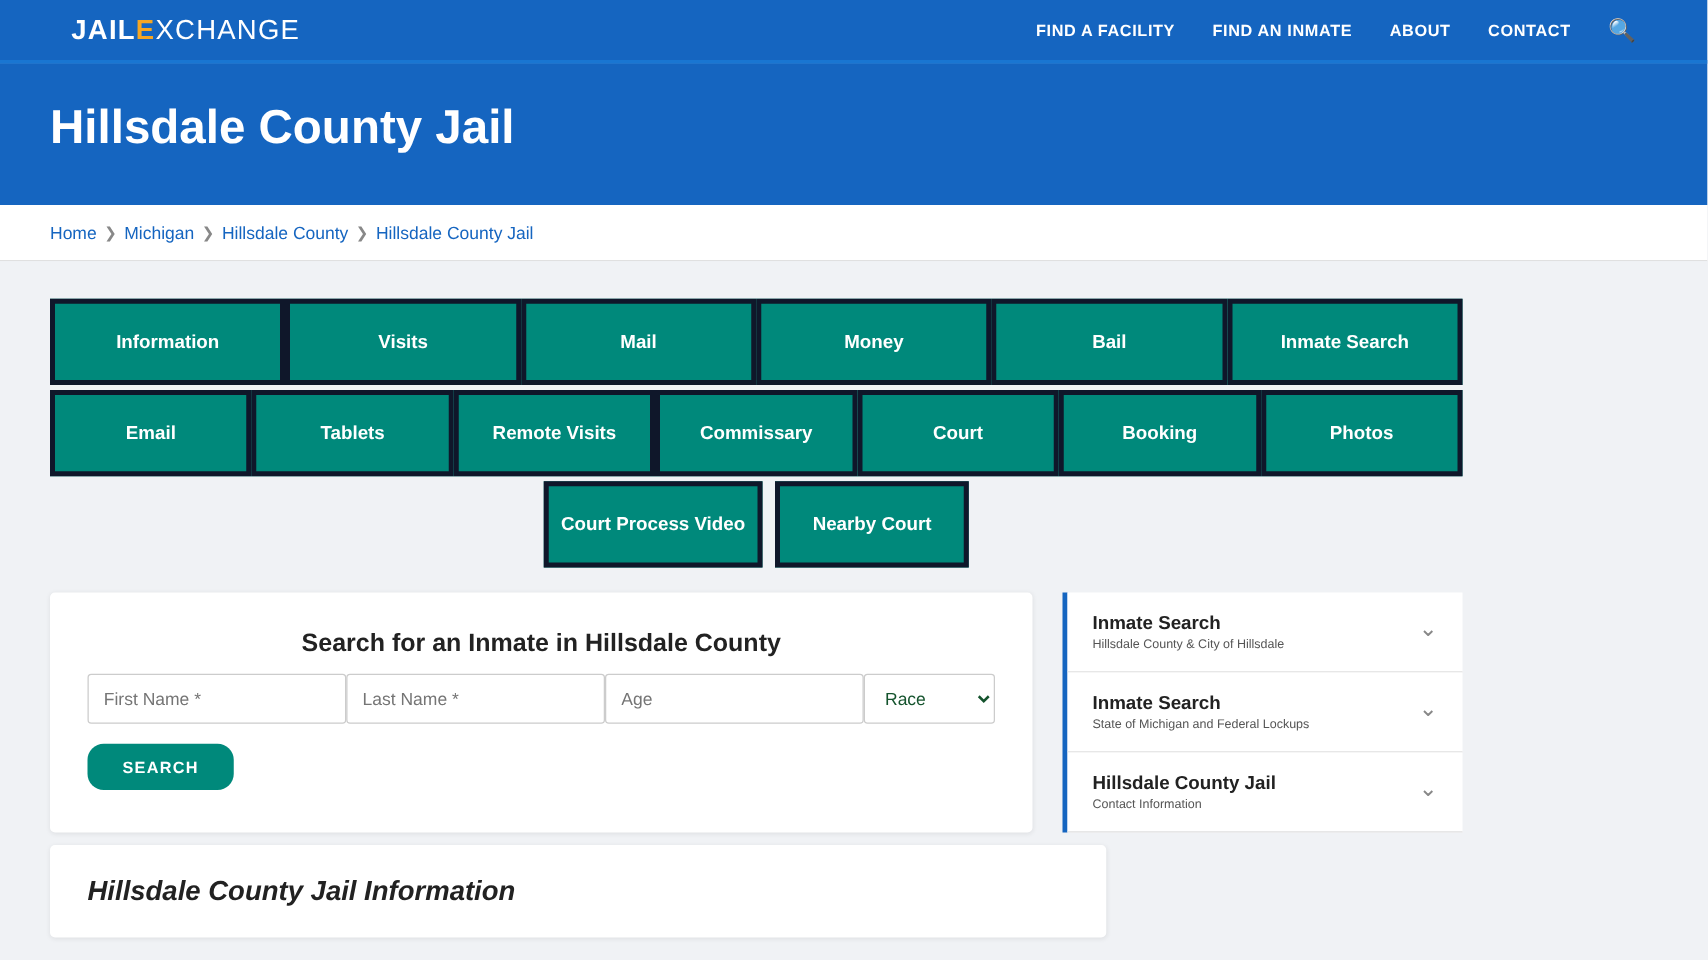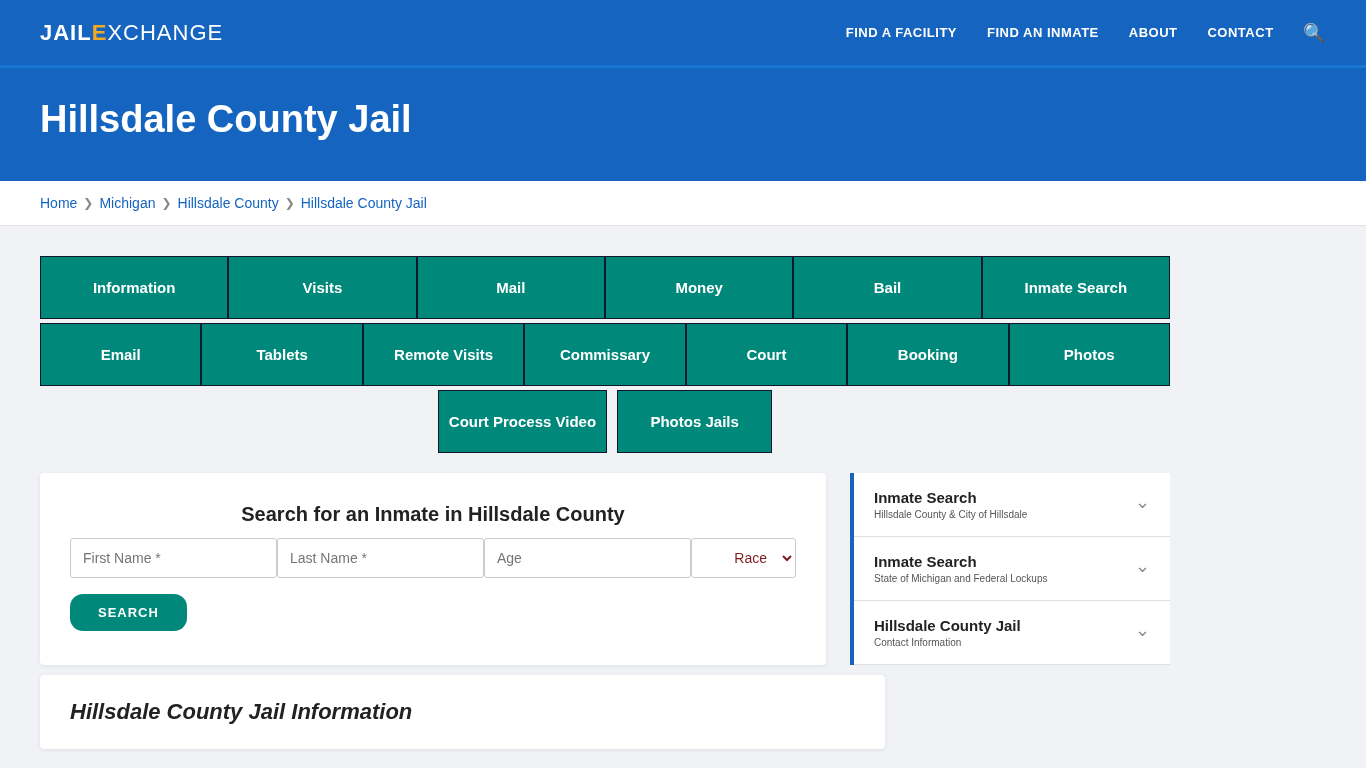--- a/index.html
+++ b/index.html
@@ -4,22 +4,22 @@
   <style>
     * { box-sizing: border-box; margin: 0; padding: 0; }
     body { font-family: Arial, sans-serif; background: #f0f2f5; color: #333; }
 
     
     .header {
       background: #1565c0;
       display: flex;
       align-items: center;
       justify-content: space-between;
-      padding: 0 40px;
-      height: 68px;
+      padding: 0 57px;
+      height: 51px;
       border-bottom: 3px solid #1976d2;
     }
     .logo {
       font-size: 22px;
       font-weight: 900;
       color: #fff;
       letter-spacing: 1px;
     }
     .logo span {
       color: #fff;
@@ -86,21 +86,21 @@
       background: #f0f2f5;
     }
     .grid-btn {
       background: #00897b;
       color: #fff;
       font-size: 15px;
       font-weight: 600;
       text-align: center;
       padding: 22px 10px;
       cursor: pointer;
-      border: 1px solid #0f172a;
+      border: 4px solid #0f172a;
       min-width: 140px;
       flex: 1 1 140px;
       transition: background 0.2s;
     }
 
     .grid-row {
       display: flex;
       gap: 0;
       max-width: 1130px;
       margin-bottom: 4px;
@@ -153,22 +153,21 @@
     .search-fields select {
       border: 1px solid #ccc;
       border-radius: 3px;
       padding: 10px 12px;
       font-size: 14px;
       flex: 1 1 0;
       color: #555;
       background: #fff;
     }
     .search-fields select {
-      color: #7f1d1d;
-      text-align: right;
+      color: #14532d;
     }
     .search-btn {
       background: #00897b;
       color: #fff;
       border: none;
       padding: 11px 28px;
       font-size: 13px;
       font-weight: 700;
       letter-spacing: 1px;
       border-radius: 13px;
@@ -274,21 +273,21 @@
     <div class="grid-btn">Tablets</div>
     <div class="grid-btn">Remote Visits</div>
     <div class="grid-btn">Commissary</div>
     <div class="grid-btn">Court</div>
     <div class="grid-btn">Booking</div>
     <div class="grid-btn">Photos</div>
   </div>
 
   <div class="grid-row-3">
     <div class="grid-btn">Court Process Video</div>
-    <div class="grid-btn">Photos Jails</div>
+    <div class="grid-btn">Nearby Court</div>
   </div>
 
   <div class="content-area">
 
     <div class="search-box">
       <h2>Search for an Inmate in Hillsdale County</h2>
       <div class="search-fields">
         <input type="text" placeholder="First Name *" style="">
         <input type="text" placeholder="Last Name *" style="">
         <input type="text" placeholder="Age" style="">

